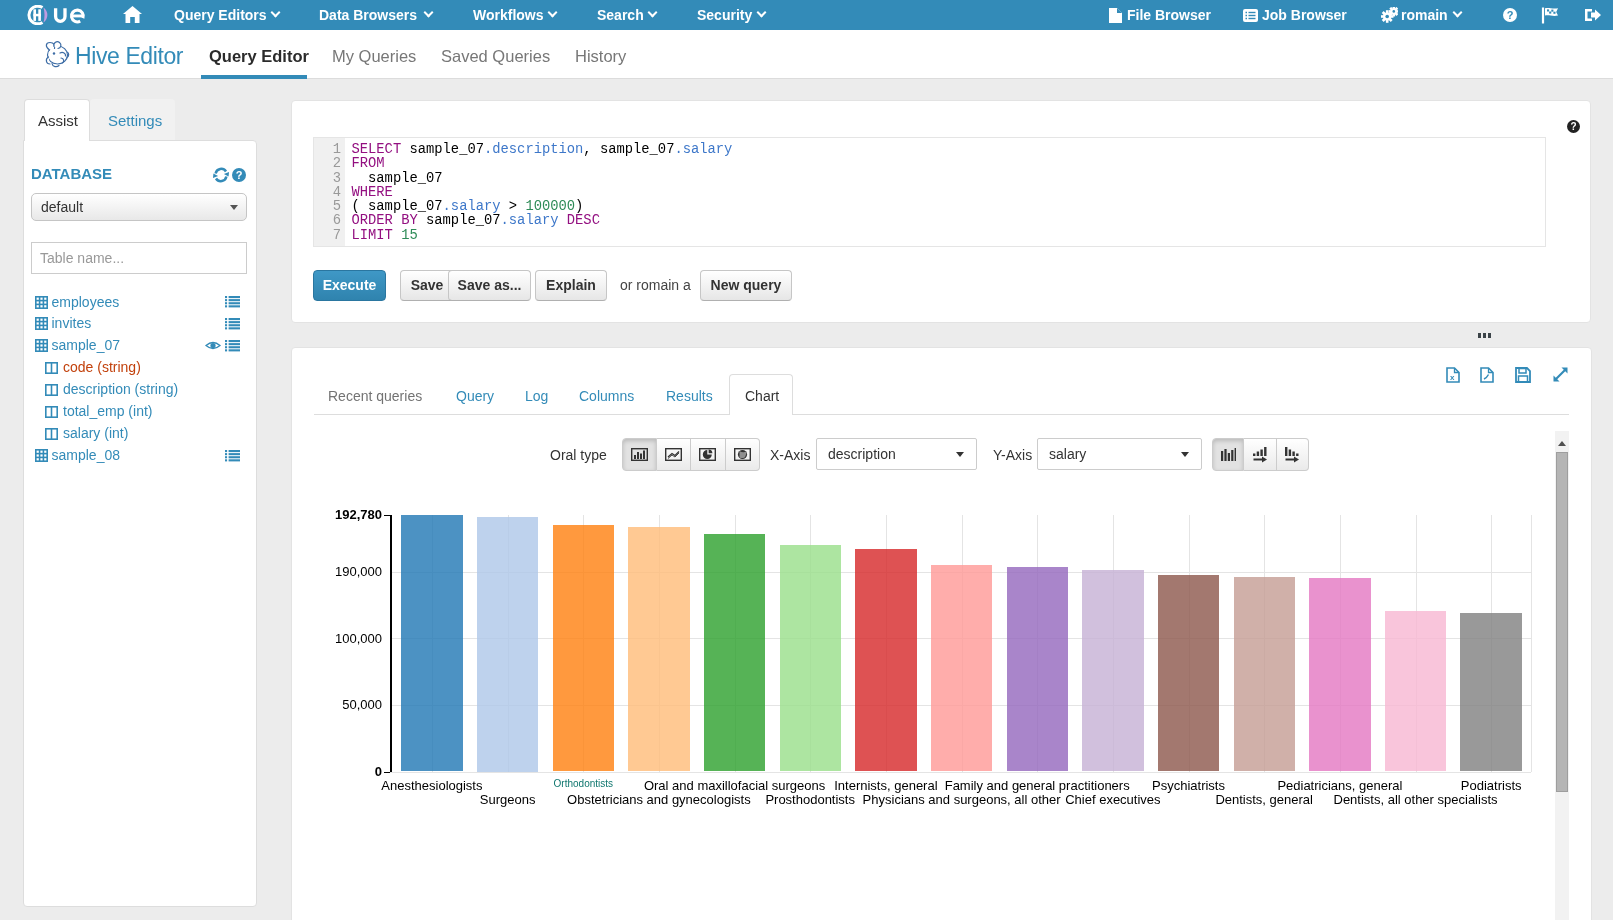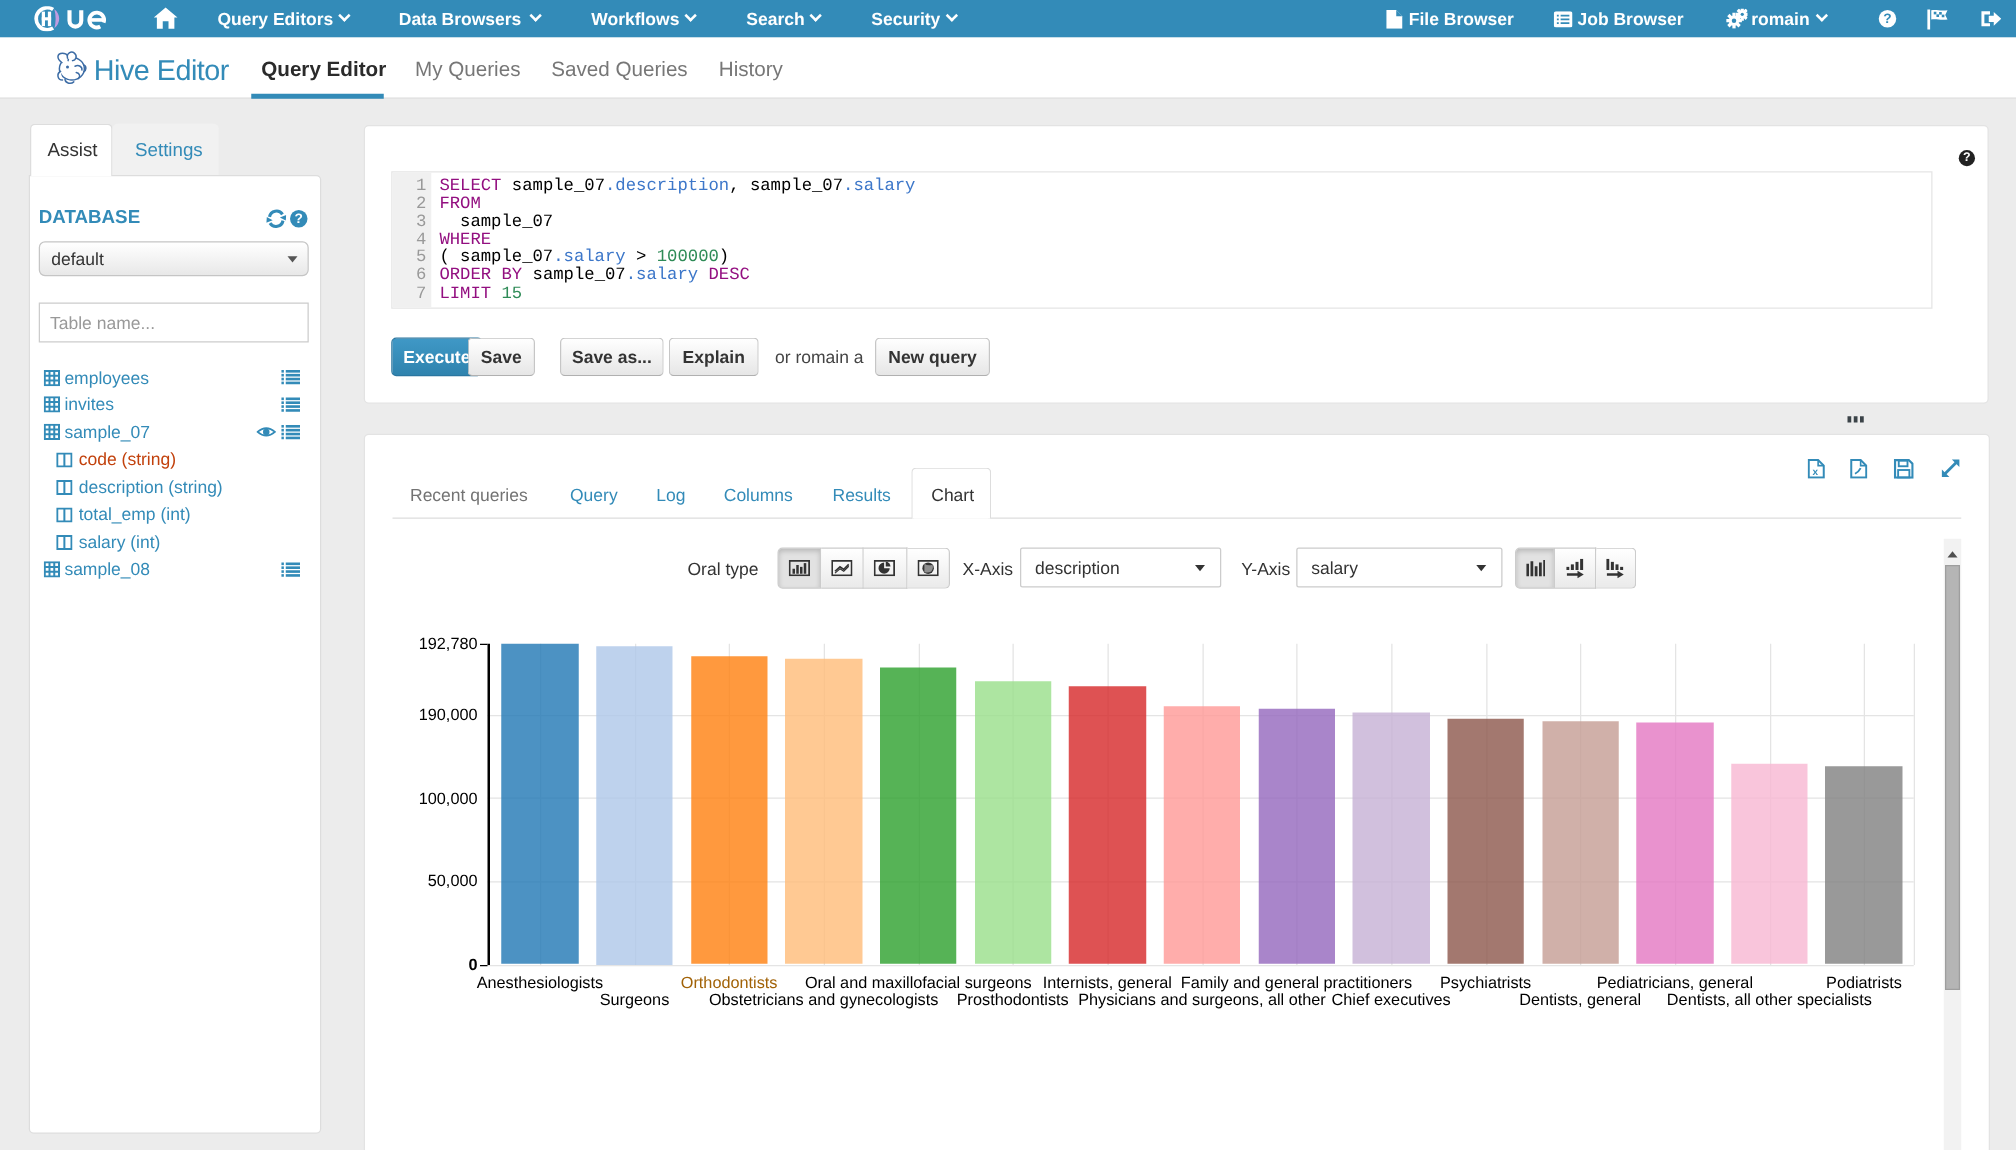--- a/index.html
+++ b/index.html
@@ -292,21 +292,21 @@
       <div>2</div>
       <div>3</div>
       <div>4</div>
       <div>5</div>
       <div>6</div>
       <div>7</div>
     </div>
   <div style="position:absolute;left:351.5px;top:143px;font-family:'Liberation Mono',monospace;font-size:13.8px;line-height:14.25px;color:#000;white-space:pre"><div><span style="color:#930F80">SELECT</span> sample_07<span style="color:#3D77C9">.description</span>, sample_07<span style="color:#3D77C9">.salary</span></div><div><span style="color:#930F80">FROM</span></div><div>&nbsp;&nbsp;sample_07</div><div><span style="color:#930F80">WHERE</span></div><div>( sample_07<span style="color:#3D77C9">.salary</span> &gt; <span style="color:#2e8b57">100000</span>)</div><div><span style="color:#930F80">ORDER</span> <span style="color:#930F80">BY</span> sample_07<span style="color:#3D77C9">.salary</span> <span style="color:#930F80">DESC</span></div><div><span style="color:#930F80">LIMIT</span> <span style="color:#2e8b57">15</span></div></div>
 
   <div class="btn" style="left:313px;top:270px;width:73px;background:linear-gradient(#3f98c6,#2f83ae);border-color:#2a76a0;color:#fff">Execute</div>
-  <div class="btn" style="left:374px;top:270px;width:54px">Save</div>
+  <div class="btn" style="left:400px;top:270px;width:54px">Save</div>
   <div class="btn" style="left:448px;top:270px;width:83px">Save as...</div>
   <div class="btn" style="left:535px;top:270px;width:72px">Explain</div>
   <div style="position:absolute;left:620px;top:277px;font-size:14px;color:#444">or romain a</div>
   <div class="btn" style="left:700px;top:270px;width:92px">New query</div>
 
   <svg style="position:absolute;left:205px;top:339px" width="16" height="13" viewBox="0 0 16 13">
       <path d="M1 6.5 Q8 0.5 15 6.5 Q8 12.5 1 6.5 Z" fill="none" stroke="#338bb8" stroke-width="1.3"></path>
       <circle cx="8" cy="6.5" r="2.6" fill="#338bb8"></circle>
     </svg>
 
@@ -455,28 +455,28 @@
 <div style="position:absolute;left:1006.5px;top:566.8px;width:61.5px;height:204.7px;background:rgba(148,103,189,.8)"></div>
 <div style="position:absolute;left:1082.1px;top:569.9px;width:61.5px;height:201.6px;background:rgba(197,176,213,.8)"></div>
 <div style="position:absolute;left:1157.8px;top:574.9px;width:61.5px;height:196.6px;background:rgba(140,86,75,.8)"></div>
 <div style="position:absolute;left:1233.5px;top:576.9px;width:61.5px;height:194.6px;background:rgba(196,156,148,.8)"></div>
 <div style="position:absolute;left:1309.1px;top:578.1px;width:61.5px;height:193.4px;background:rgba(227,119,194,.8)"></div>
 <div style="position:absolute;left:1384.8px;top:611.2px;width:61.5px;height:160.3px;background:rgba(247,182,210,.8)"></div>
 <div style="position:absolute;left:1460.4px;top:612.6px;width:61.5px;height:158.9px;background:rgba(127,127,127,.8)"></div>
 <div style="position:absolute;left:390.0px;top:514.7px;width:2px;height:257.3px;background:#000"></div>
 <div style="position:absolute;left:384.0px;top:514.7px;width:6px;height:1px;background:#000"></div>
 <div style="position:absolute;left:384.0px;top:771.5px;width:6px;height:1px;background:#000"></div>
-<div style="position:absolute;left:286.0px;top:507.2px;width:96px;text-align:right;font-size:13px;font-weight:normal;color:#000">192,780</div>
+<div style="position:absolute;left:286.0px;top:507.2px;width:96px;text-align:right;font-size:13px;font-weight:bold;color:#000">192,780</div>
 <div style="position:absolute;left:286.0px;top:564.2px;width:96px;text-align:right;font-size:13px;font-weight:normal;color:#000">190,000</div>
 <div style="position:absolute;left:286.0px;top:630.8px;width:96px;text-align:right;font-size:13px;font-weight:normal;color:#000">100,000</div>
 <div style="position:absolute;left:286.0px;top:697.4px;width:96px;text-align:right;font-size:13px;font-weight:normal;color:#000">50,000</div>
 <div style="position:absolute;left:286.0px;top:764.0px;width:96px;text-align:right;font-size:13px;font-weight:bold;color:#000">0</div>
 <div style="position:absolute;left:431.9px;top:777.8px;transform:translateX(-50%);white-space:nowrap;font-size:13px;color:#000">Anesthesiologists</div>
 <div style="position:absolute;left:507.6px;top:792.0px;transform:translateX(-50%);white-space:nowrap;font-size:13px;color:#000">Surgeons</div>
-<div style="position:absolute;left:583.3px;top:777.8px;transform:translateX(-50%);white-space:nowrap;font-size:13px;color:#a16207">Orthodontists</div>
+<div style="position:absolute;left:583.3px;top:777.8px;transform:translateX(-50%);white-space:nowrap;font-size:10px;color:#0f766e">Orthodontists</div>
 <div style="position:absolute;left:658.9px;top:792.0px;transform:translateX(-50%);white-space:nowrap;font-size:13px;color:#000">Obstetricians and gynecologists</div>
 <div style="position:absolute;left:734.6px;top:777.8px;transform:translateX(-50%);white-space:nowrap;font-size:13px;color:#000">Oral and maxillofacial surgeons</div>
 <div style="position:absolute;left:810.2px;top:792.0px;transform:translateX(-50%);white-space:nowrap;font-size:13px;color:#000">Prosthodontists</div>
 <div style="position:absolute;left:885.9px;top:777.8px;transform:translateX(-50%);white-space:nowrap;font-size:13px;color:#000">Internists, general</div>
 <div style="position:absolute;left:961.6px;top:792.0px;transform:translateX(-50%);white-space:nowrap;font-size:13px;color:#000">Physicians and surgeons, all other</div>
 <div style="position:absolute;left:1037.2px;top:777.8px;transform:translateX(-50%);white-space:nowrap;font-size:13px;color:#000">Family and general practitioners</div>
 <div style="position:absolute;left:1112.9px;top:792.0px;transform:translateX(-50%);white-space:nowrap;font-size:13px;color:#000">Chief executives</div>
 <div style="position:absolute;left:1188.5px;top:777.8px;transform:translateX(-50%);white-space:nowrap;font-size:13px;color:#000">Psychiatrists</div>
 <div style="position:absolute;left:1264.2px;top:792.0px;transform:translateX(-50%);white-space:nowrap;font-size:13px;color:#000">Dentists, general</div>
 <div style="position:absolute;left:1339.9px;top:777.8px;transform:translateX(-50%);white-space:nowrap;font-size:13px;color:#000">Pediatricians, general</div>

